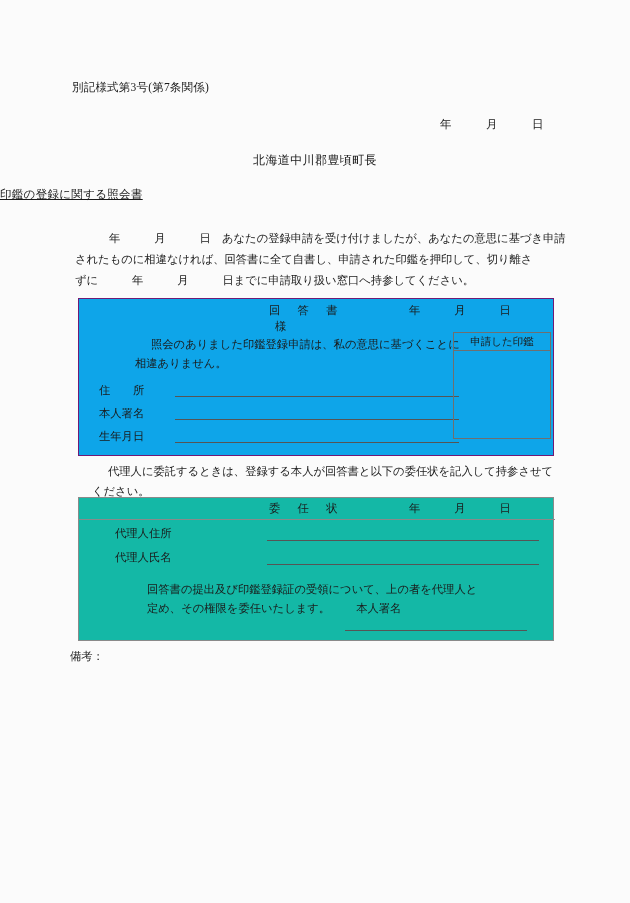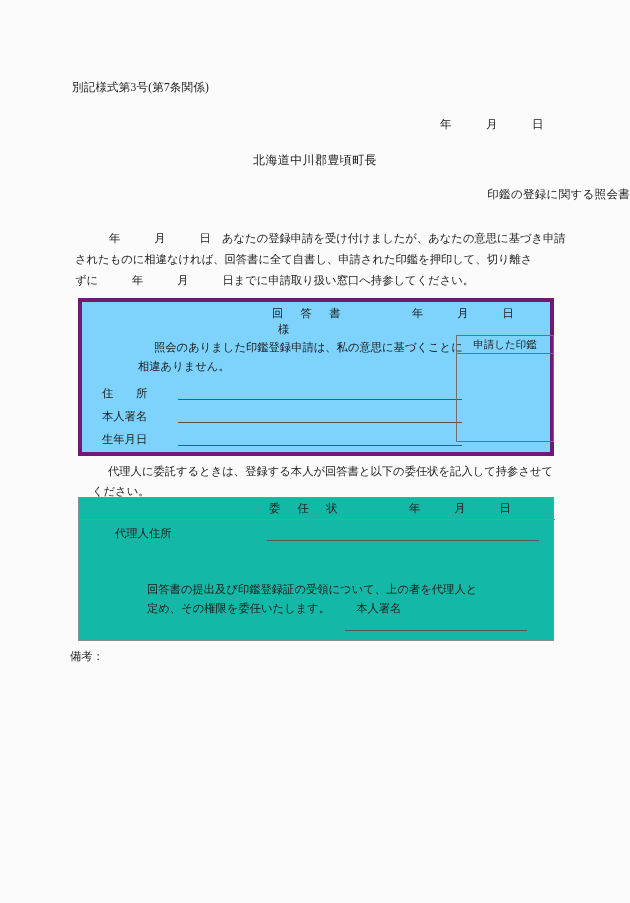--- a/index.html
+++ b/index.html
@@ -35,43 +35,44 @@
   .addressee {
     left: 0; top: 152px;
     width: 630px;
     text-align: center;
     font-size: 12px;
     letter-spacing: 0.4px;
   }
   .doc-title {
     left: 0; top: 187px;
     width: 630px;
-    text-align: right;
+    text-align: left;
     font-size: 11.5px;
     letter-spacing: 0.3px;
+    text-decoration: underline;
   }
   .body-para {
     position: absolute;
     left: 75px; top: 228px;
     width: 485px;
     font-size: 11.3px;
     line-height: 21px;
   }
   .body-para .ln { display: block; white-space: pre; }
   .indent { display: inline-block; width: 34px; }
 
   
   .reply-box {
     position: absolute;
     left: 78px; top: 298px;
     width: 476px;
     height: 158px;
-    border: 4px solid #701a75;
+    border: 1px solid #701a75;
     box-sizing: border-box;
-    background: #7dd3fc;
+    background: #0ea5e9;
   }
   .reply-header {
     position: absolute;
     left: 0; top: 4px;
     width: 476px;
     font-size: 11.3px;
   }
   .reply-header .rh-title {
     position: absolute;
     left: 190px; top: 0;
@@ -286,20 +287,24 @@
     <div class="poa-header">
       <span class="ph-title">委　任　状</span>
       <span class="ph-date">年　　　月　　　日</span>
     </div>
 
     <div class="poa-fields">
       <div class="poa-row">
         <span class="poa-label">代理人住所</span>
         <span class="poa-line"></span>
       </div>
+      <div class="poa-row">
+        <span class="poa-label">代理人氏名</span>
+        <span class="poa-line"></span>
+      </div>
     </div>
 
     <div class="poa-statement">
       <span class="ln">回答書の提出及び印鑑登録証の受領について、上の者を代理人と</span>
       <span class="ln"><span>定め、その権限を委任いたします。</span><span class="gap"></span><span>本人署名</span></span>
     </div>
 
     <div class="poa-sign-line"></div>
 
   </div>

